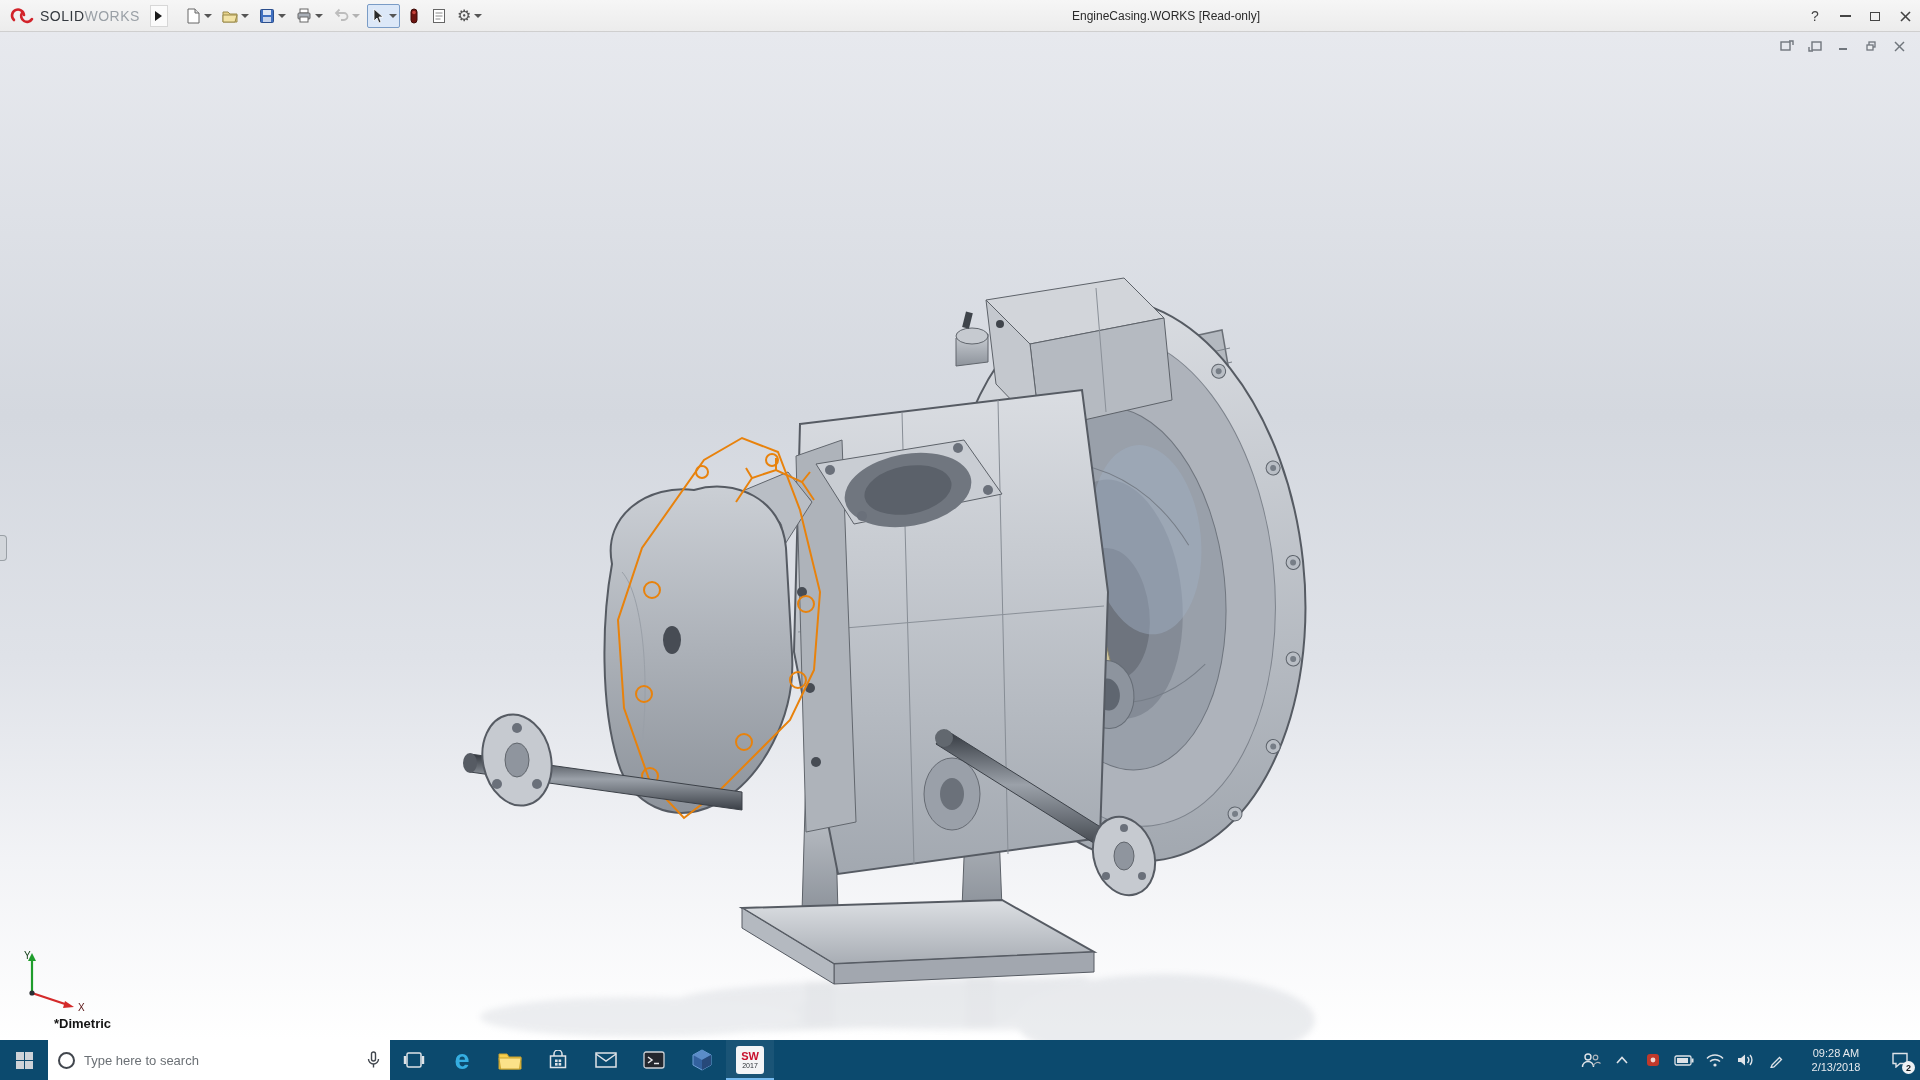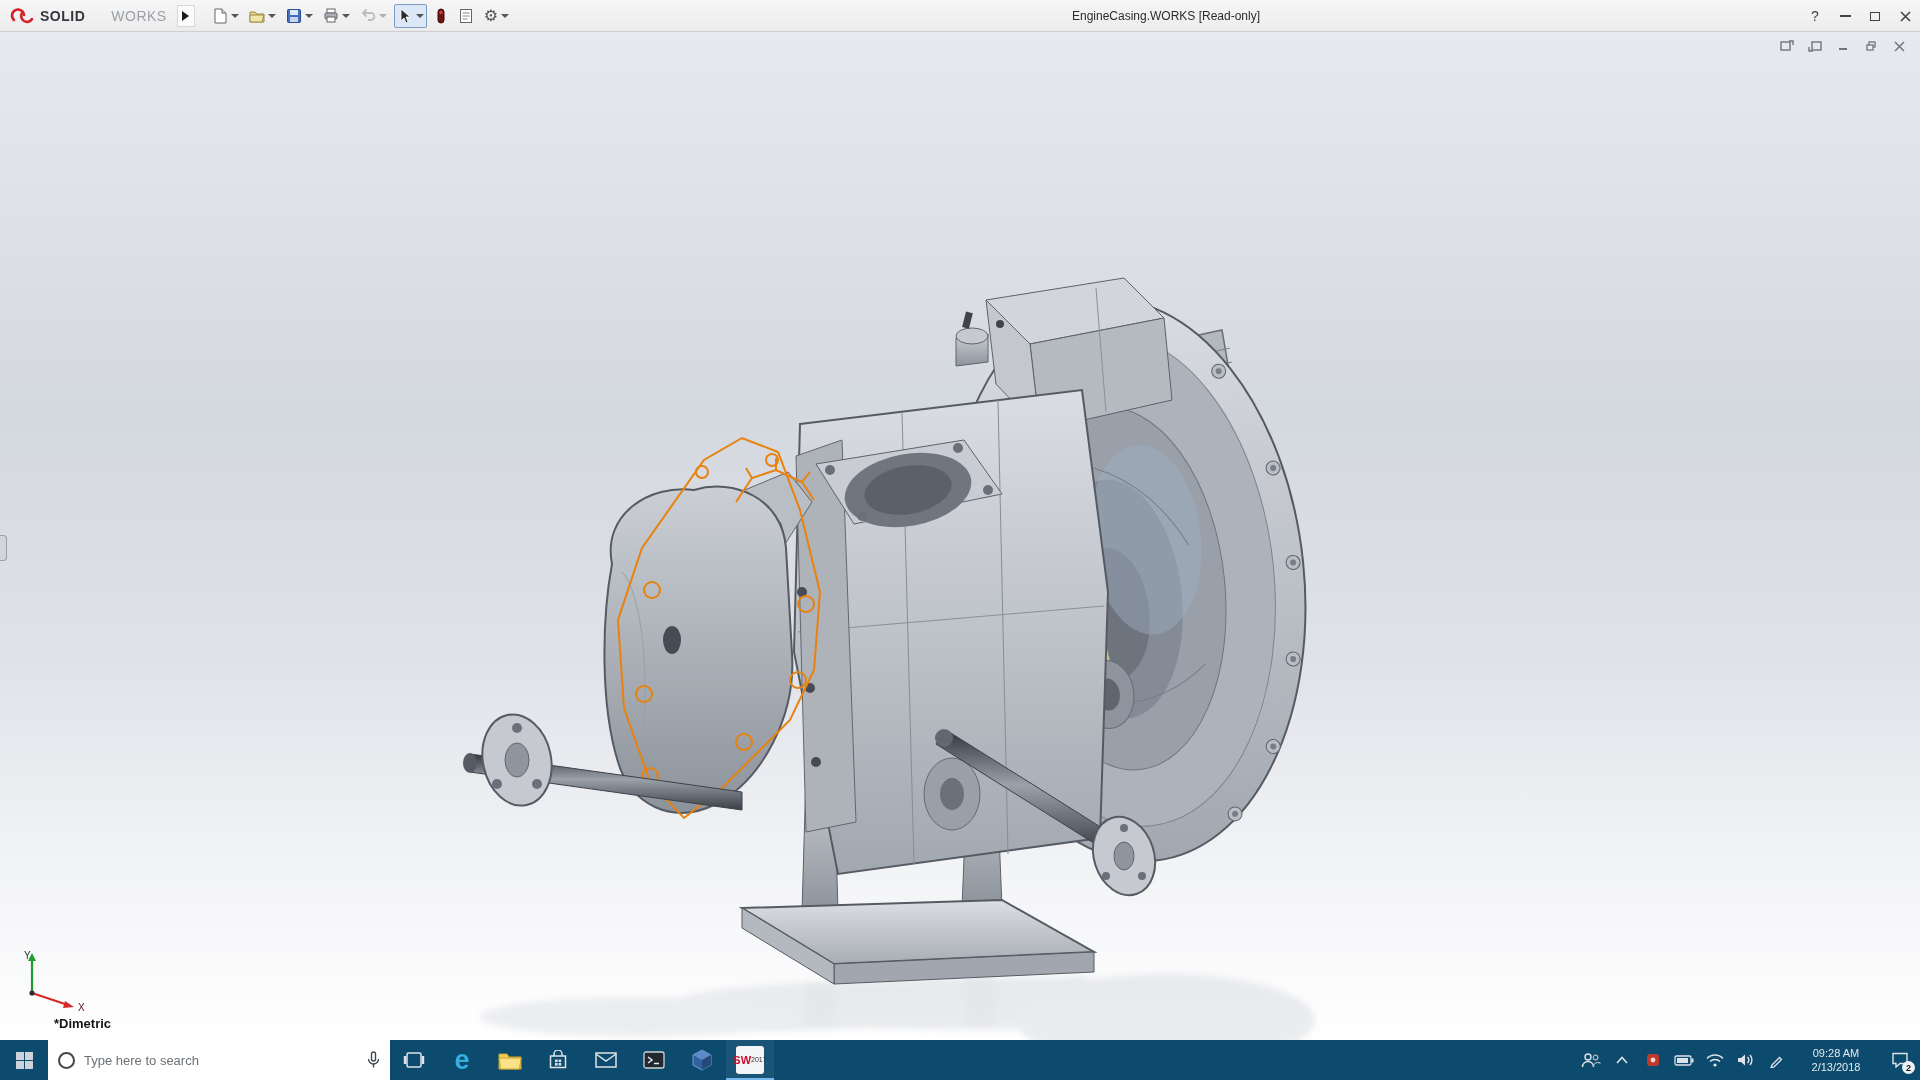--- a/index.html
+++ b/index.html
@@ -4,22 +4,22 @@
 <style>
   * { margin:0; padding:0; box-sizing:border-box; }
   html,body { width:1920px; height:1080px; overflow:hidden; font-family:"Liberation Sans", sans-serif; background:#fff; }
 
   
   .titlebar { position:absolute; top:0; left:0; width:1920px; height:32px;
     background:linear-gradient(#f6f6f6,#ececec); border-bottom:1px solid #cfcfcf;
     display:flex; align-items:center; }
   .logo { display:flex; align-items:center; gap:4px; padding:0 10px; height:100%; }
   .brand { font-size:14px; letter-spacing:.5px; }
-  .brand .solid { font-weight:bold; color:#33383e; }
-  .brand .works { color:#9aa0a6;padding-left:26px; }
+  .brand .solid { font-weight:normal; color:#33383e; }
+  .brand .works { color:#9aa0a6; }
   .expand-arrow { width:18px; height:22px; display:flex; align-items:center; justify-content:center;
     border:1px solid #d7d7d7; background:#fbfbfb; margin-right:14px; cursor:pointer; }
   .expand-arrow i { width:0; height:0; border-left:7px solid #1b1b1b; border-top:5px solid transparent; border-bottom:5px solid transparent; }
   .qtoolbar { display:flex; align-items:center; gap:4px; }
   .tbtn { display:flex; align-items:center; height:24px; padding:0 2px; border:1px solid transparent; border-radius:2px; }
   .tbtn.active { border:1px solid #7a9cc6; background:#dce8f8; }
   .tbtn.disabled { opacity:.4; }
   .tbtn svg { display:block; }
   .drop { width:0; height:0; border-left:4px solid transparent; border-right:4px solid transparent; border-top:4px solid #555; margin-left:3px; }
   .gear-glyph { font-size:16px; line-height:16px; color:#555; }
@@ -51,21 +51,21 @@
   .win-logo { display:grid; grid-template-columns:8px 8px; grid-template-rows:8px 8px; gap:1px; }
   .win-logo div { background:#ced3d9; }
   .search-box { width:342px; background:#ffffff; display:flex; align-items:center; padding:0 10px; gap:9px; }
   .cortana-ring { width:17px; height:17px; border:2px solid #41464d; border-radius:50%; flex:none; }
   .search-box input { flex:1; border:none; outline:none; font-size:13px; color:#333; background:transparent; font-family:"Liberation Sans",sans-serif; }
   .search-box input::placeholder { color:#6b7075; opacity:1; }
   .task-icons { display:flex; }
   .tk { width:48px; display:flex; align-items:center; justify-content:center; cursor:pointer; position:relative; }
   .tk.running { background:rgba(255,255,255,.06); box-shadow:inset 0 -2px 0 #76b9ed; }
   .edge-e { font-size:27px; font-weight:bold; color:#35aee2; line-height:27px; }
-  .sw-tile { width:28px; height:28px; background:#f4f5f7; border-radius:3px; display:flex; flex-direction:row; align-items:center; justify-content:center; }
+  .sw-tile { width:28px; height:28px; background:#f4f5f7; border-radius:3px; display:flex; flex-direction:column; align-items:center; justify-content:center; }
   .sw-tile .sw { color:#c8102e; font-weight:bold; font-size:11px; line-height:11px; }
   .sw-tile .yr { color:#2b3036; font-size:7px; line-height:8px; }
   .tray { margin-left:auto; display:flex; align-items:center; }
   .tray-ic { width:31px; height:40px; display:flex; align-items:center; justify-content:center; cursor:pointer; }
   .clock { width:88px; text-align:center; font-size:11px; line-height:14px; cursor:pointer; }
   .action-center { width:40px; height:40px; display:flex; align-items:center; justify-content:center; position:relative; cursor:pointer; }
   .badge { position:absolute; right:5px; bottom:6px; min-width:13px; height:13px; border-radius:7px; background:#eef1f4; color:#14181d;
     font-size:9px; font-weight:bold; display:flex; align-items:center; justify-content:center; padding:0 3px; }
 </style>
 </head>

